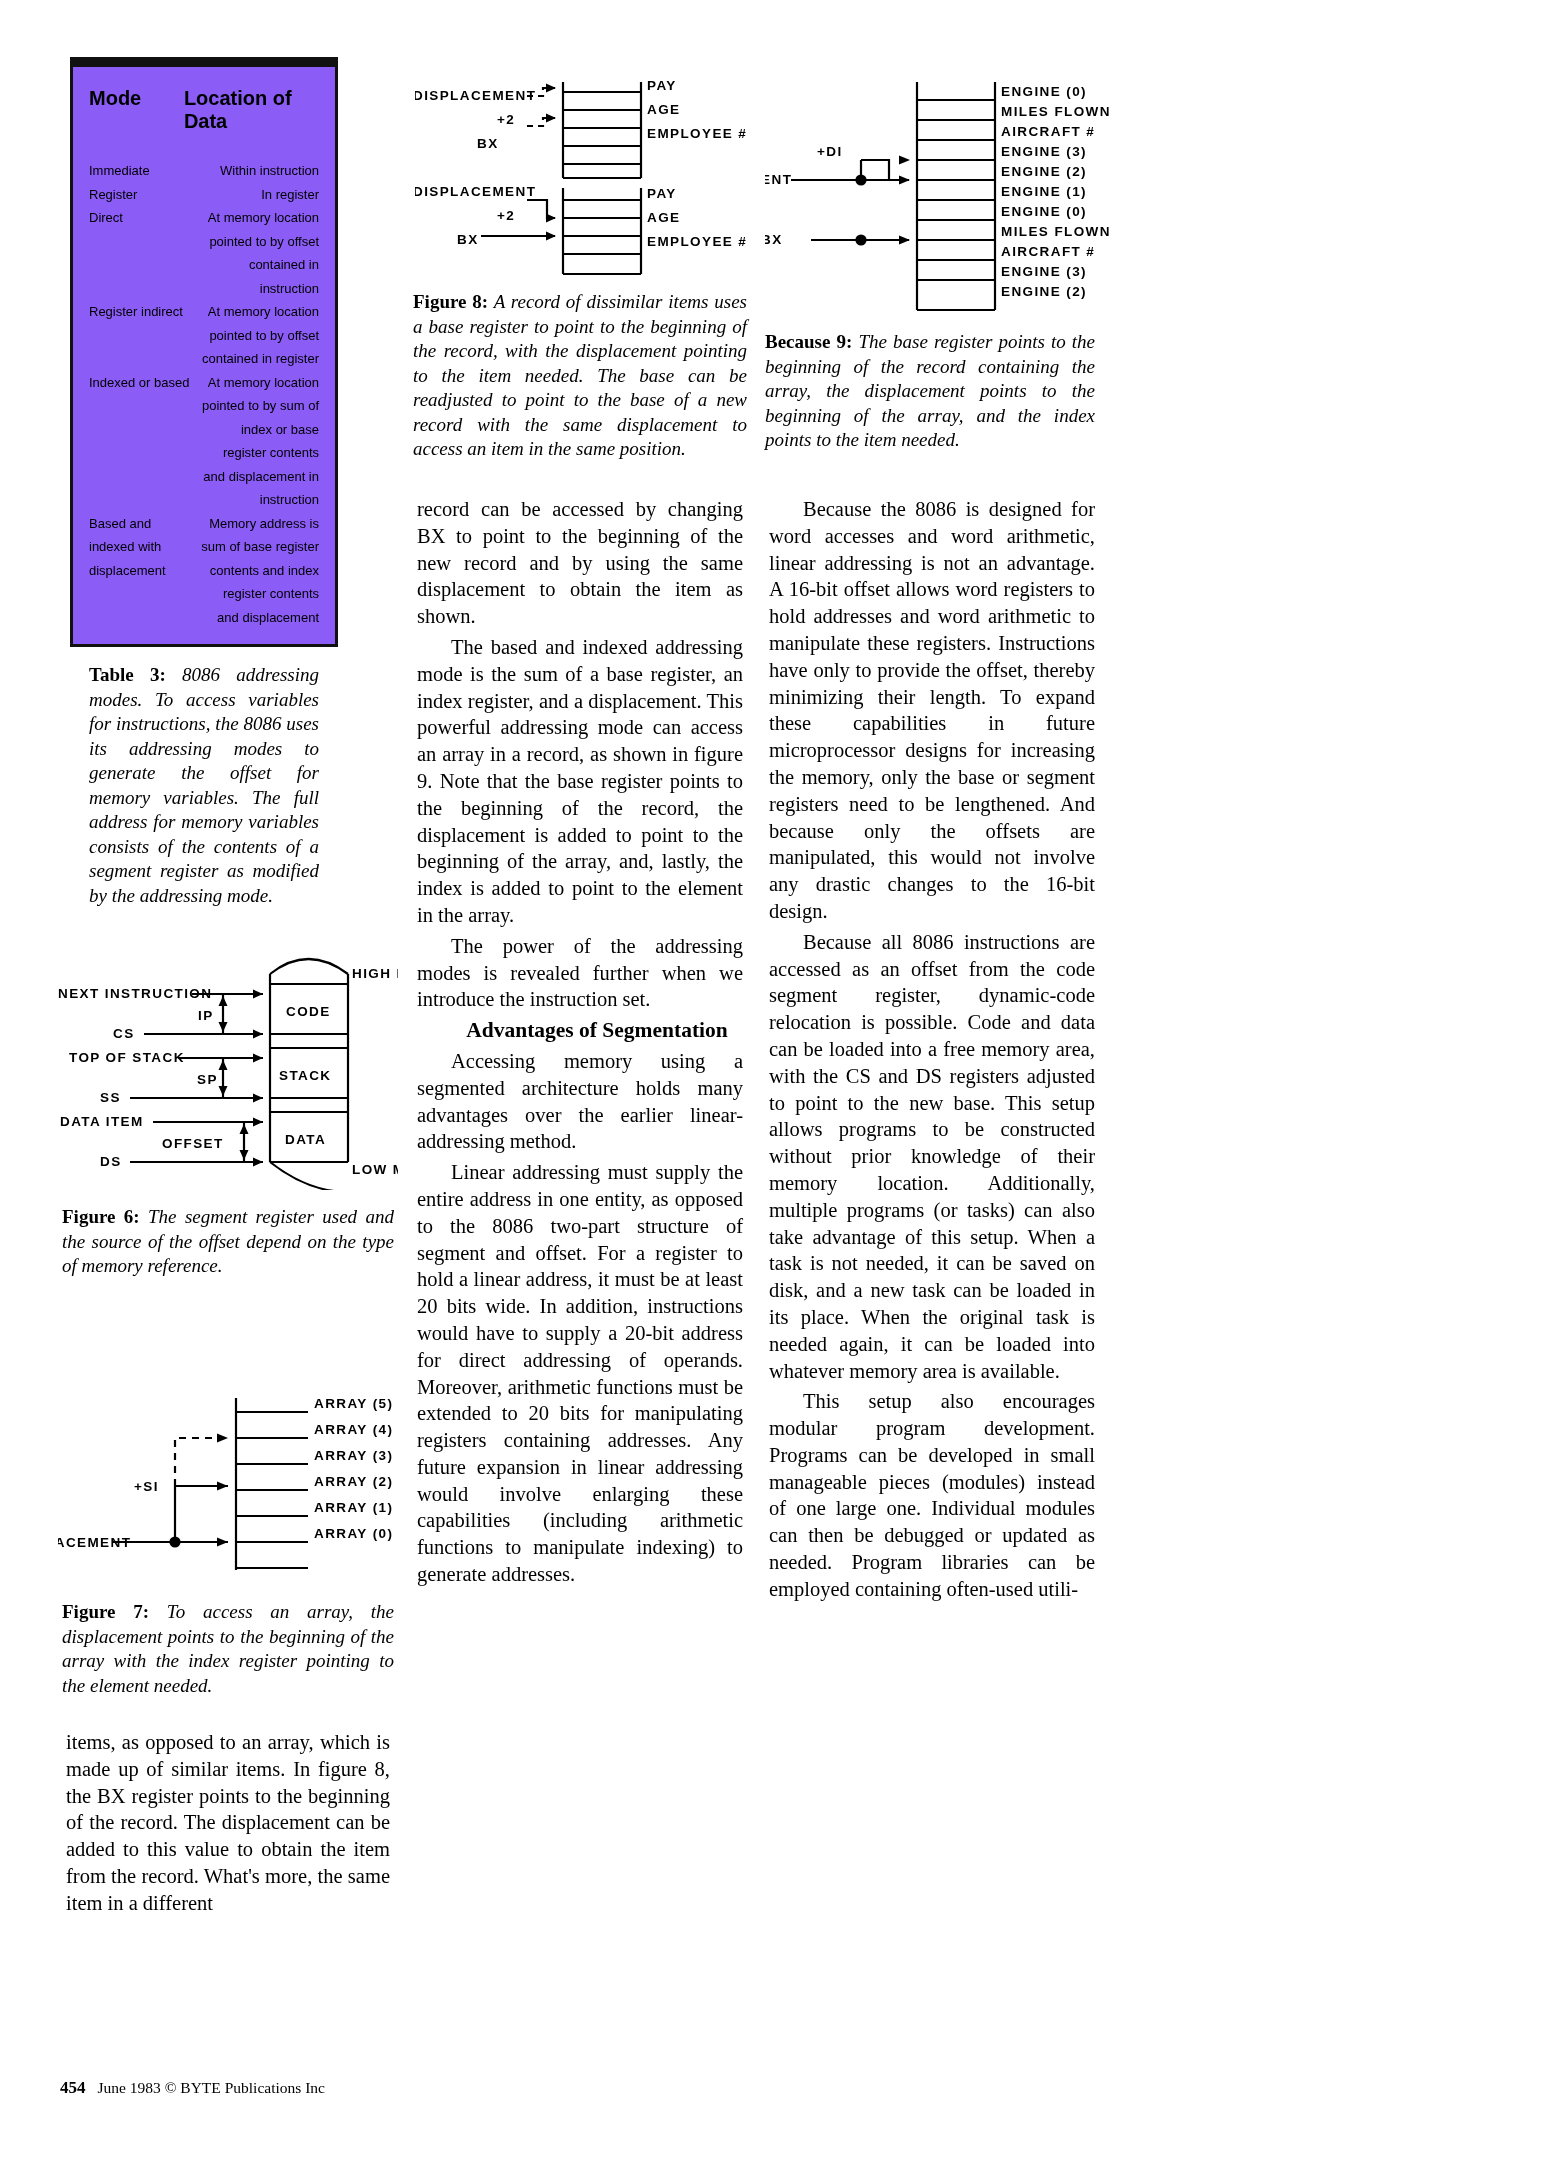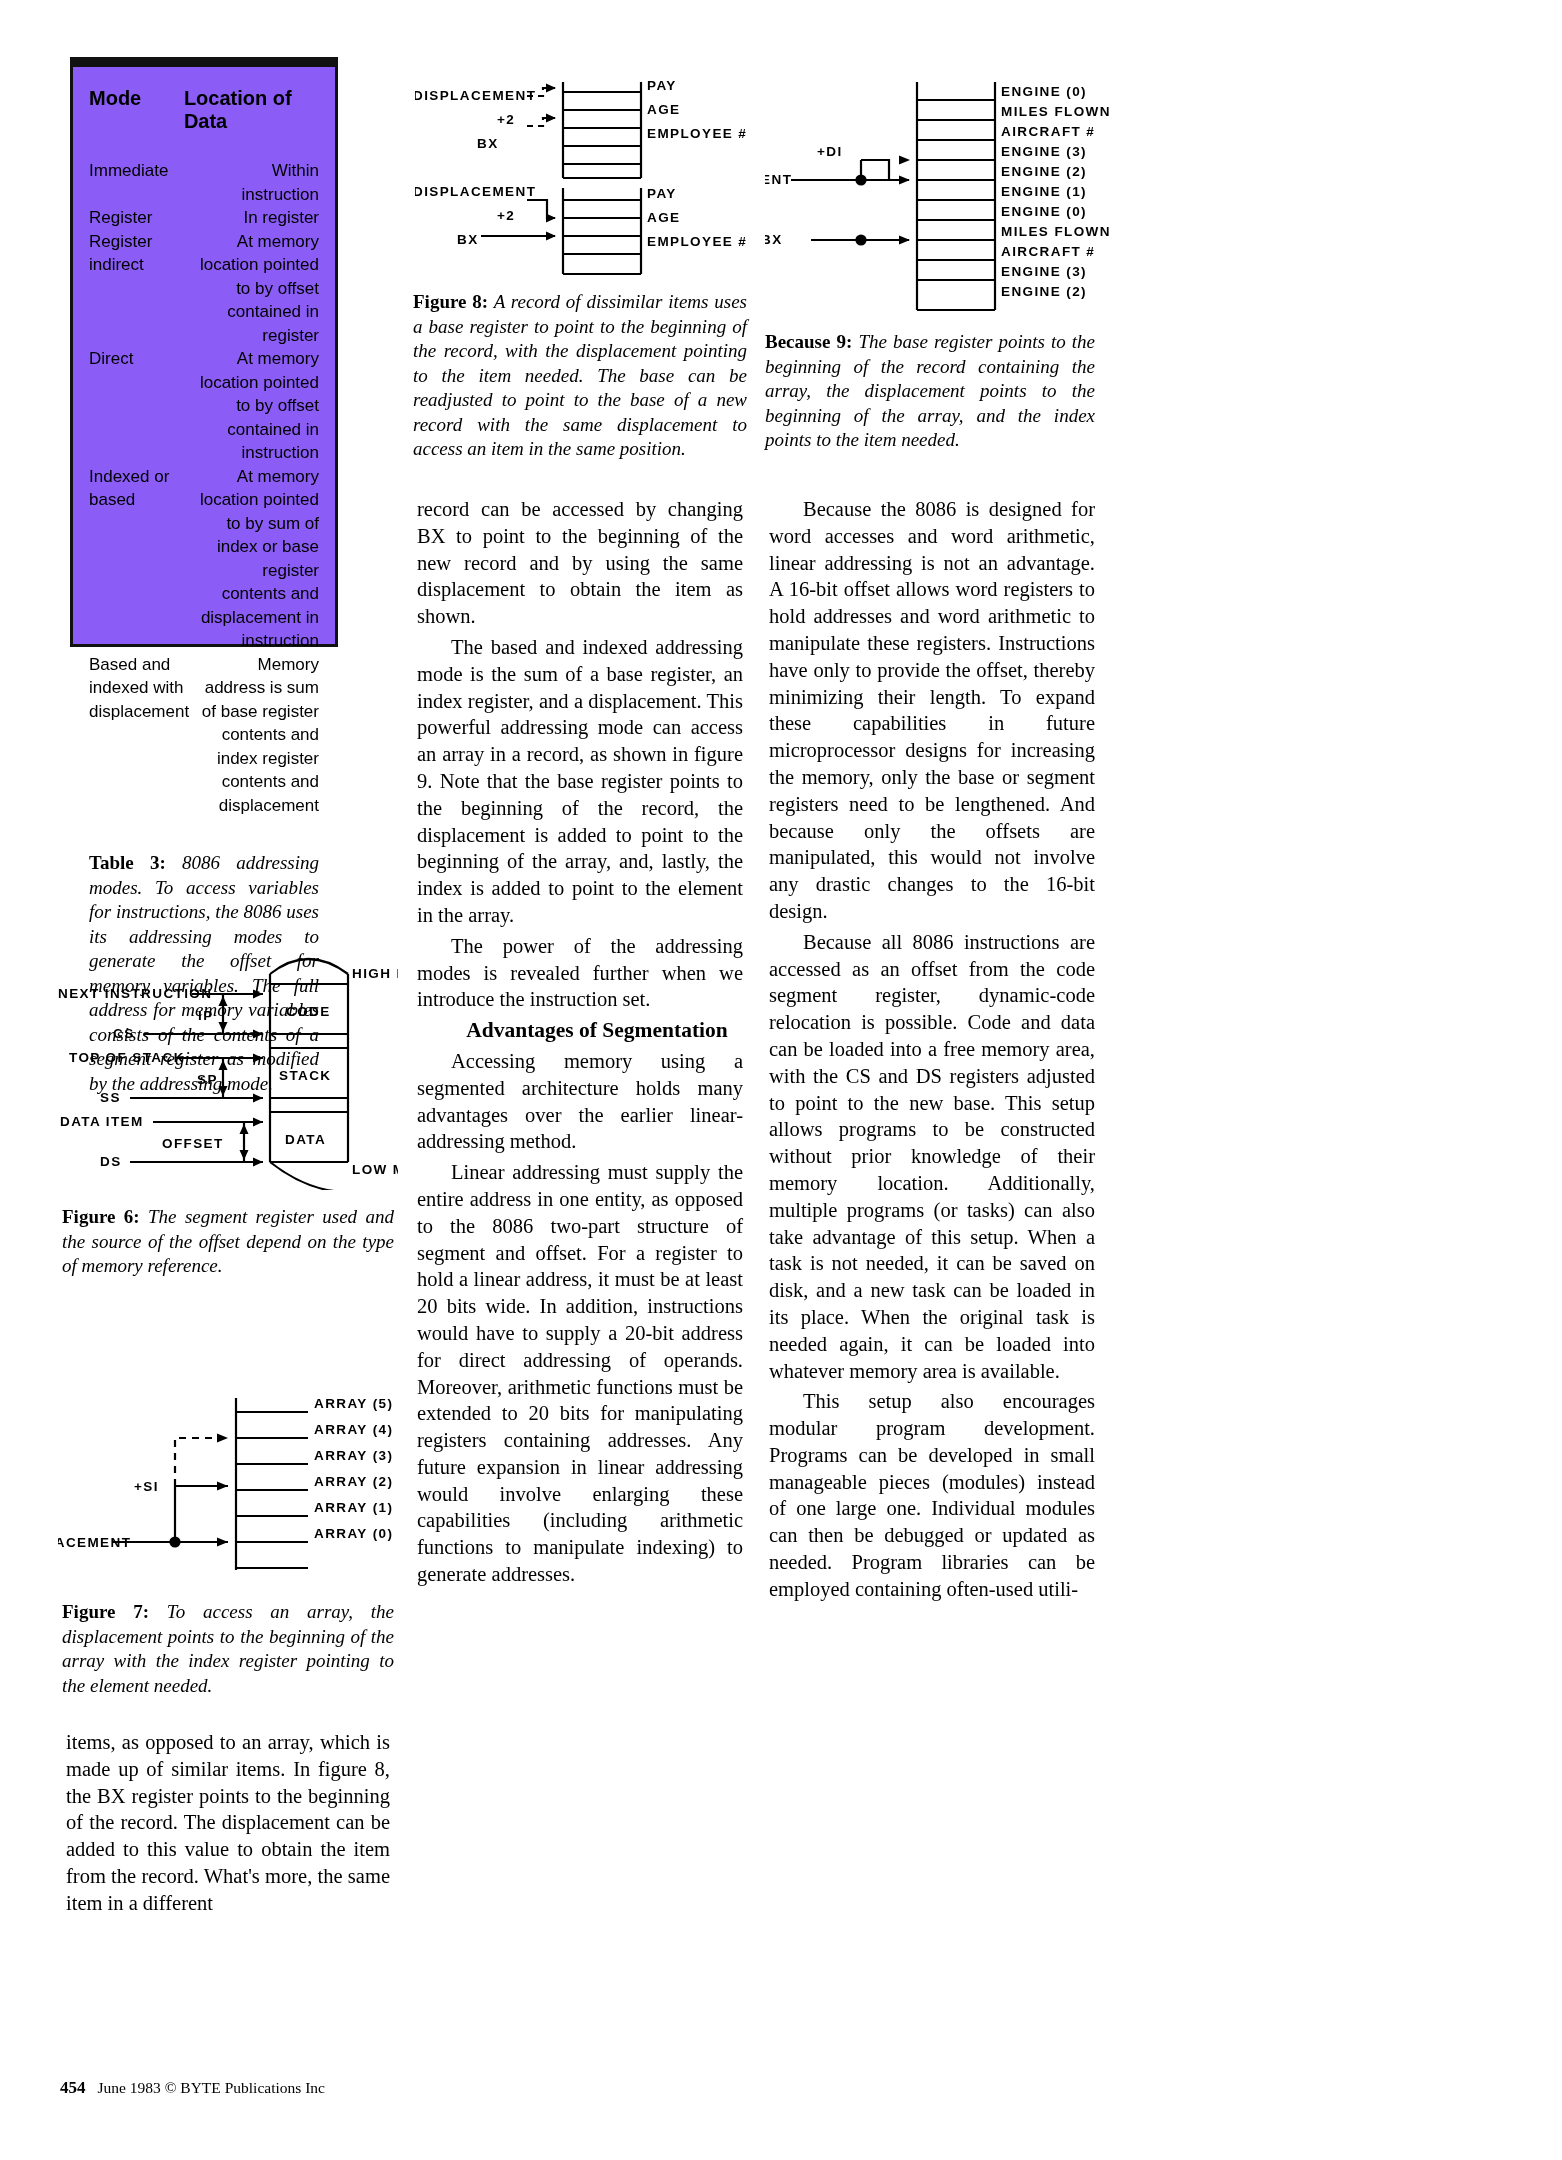--- a/index.html
+++ b/index.html
@@ -24,21 +24,21 @@
     border-top:10px solid #111;
     box-sizing:border-box;
     background:#8b5cf6;
   }
   #table3-inner{padding:20px 16px 8px 16px;}
   .t3-head{
     display:flex;font-family:"Liberation Sans", sans-serif;
     font-size:20px;font-weight:600;margin-bottom:26px;
   }
   .t3-head .c1{width:110px;}
-  .t3-row{display:flex;font-family:"Liberation Sans", sans-serif;font-size:17px;line-height:23.5px;}
+  .t3-row{display:flex;font-family:"Liberation Sans", sans-serif;font-size:13px;line-height:23.5px;}
   .t3-row .c1{width:110px;flex:none;}
   .t3-row .c2{flex:1;text-align:right;}
   .t3-cap{
     font-family:"Liberation Serif", serif;
     font-style:italic;font-size:19px;line-height:24.5px;
     text-align:justify;margin:34px 0 0 0;
   }
   .t3-cap b{font-style:normal;font-weight:bold;}
 
   
@@ -105,26 +105,26 @@
 
       <div class="t3-row">
         <div class="c1">Immediate</div>
         <div class="c2">Within instruction</div>
       </div>
       <div class="t3-row">
         <div class="c1">Register</div>
         <div class="c2">In register</div>
       </div>
       <div class="t3-row">
+        <div class="c1">Direct</div>
+        <div class="c2">At memory location pointed to by offset contained in instruction</div>
+      </div>
+      <div class="t3-row">
         <div class="c1">Register indirect</div>
         <div class="c2">At memory location pointed to by offset contained in register</div>
-      </div>
-      <div class="t3-row">
-        <div class="c1">Direct</div>
-        <div class="c2">At memory location pointed to by offset contained in instruction</div>
       </div>
       <div class="t3-row">
         <div class="c1">Indexed or based</div>
         <div class="c2">At memory location pointed to by sum of index or base register contents and displacement in instruction</div>
       </div>
       <div class="t3-row">
         <div class="c1">Based and indexed with displacement</div>
         <div class="c2">Memory address is sum of base register contents and index register contents and displacement</div>
       </div>
 

